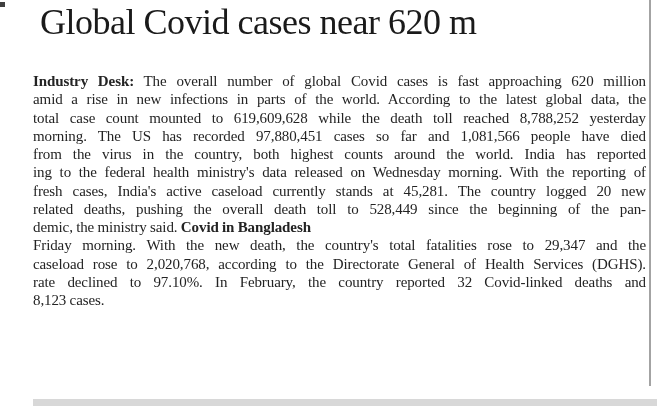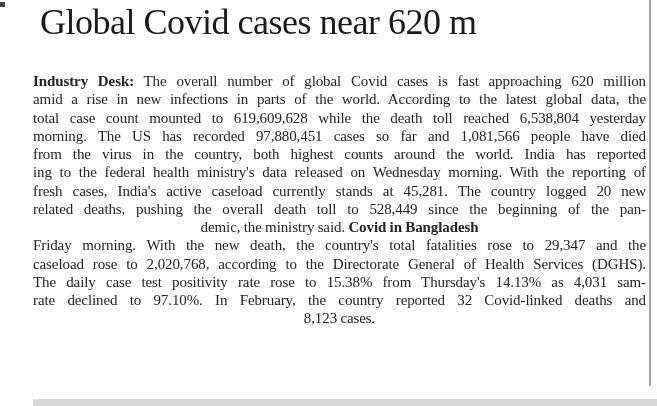--- a/index.html
+++ b/index.html
@@ -59,47 +59,45 @@
     font-size: 15px;
     line-height: 18.25px;
     letter-spacing: -0.1px;
     word-spacing: -0.3px;
     color: var(--body-text);
   }
   .article-body .line {
     height: 18.25px;
     white-space: normal;
     overflow: hidden;
-    text-align: center;
   }
   .article-body .line.just {
     text-align: justify;
     text-align-last: justify;
     -moz-text-align-last: justify;
   }
   .article-body .bold { font-weight: 700; }
 </style>
 </head>
 <body>
 
 <div class="corner-mark"></div>
 <div class="column-rule"></div>
 
 <h1 class="headline">Global Covid cases near 620 m</h1>
 
 <div class="article-body">
     <div class="line just"><span class="bold">Industry Desk:</span><span> The overall number of global Covid cases is fast approaching 620 million</span></div>
     <div class="line just"><span>amid a rise in new infections in parts of the world. According to the latest global data, the</span></div>
-    <div class="line just"><span>total case count mounted to 619,609,628 while the death toll reached 6,538,804 yesterday</span></div>
+    <div class="line just"><span>total case count mounted to 619,609,628 while the death toll reached 8,788,252 yesterday</span></div>
     <div class="line just"><span>morning. The US has recorded 97,880,451 cases so far and 1,081,566 people have died</span></div>
     <div class="line just"><span>from the virus in the country, both highest counts around the world. India has reported</span></div>
     <div class="line just"><span>ing to the federal health ministry's data released on Wednesday morning. With the reporting of</span></div>
     <div class="line just"><span>fresh cases, India's active caseload currently stands at 45,281. The country logged 20 new</span></div>
     <div class="line just"><span>related deaths, pushing the overall death toll to 528,449 since the beginning of the pan-</span></div>
     <div class="line"><span>demic, the ministry said. </span><span class="bold">Covid in Bangladesh</span></div>
     <div class="line just"><span>Friday morning. With the new death, the country's total fatalities rose to 29,347 and the</span></div>
     <div class="line just"><span>caseload rose to 2,020,768, according to the Directorate General of Health Services (DGHS).</span></div>
-    <div class="line just"><span>The daily case test positivity rate rose to 15.38% from Thursday's 14.13% as 4,031 sam-</span></div>
     <div class="line just"><span>rate declined to 97.10%. In February, the country reported 32 Covid-linked deaths and</span></div>
     <div class="line"><span>8,123 cases.</span></div>
   </div>
 
 <div class="bottom-strip"></div>
 
 </body></html>

